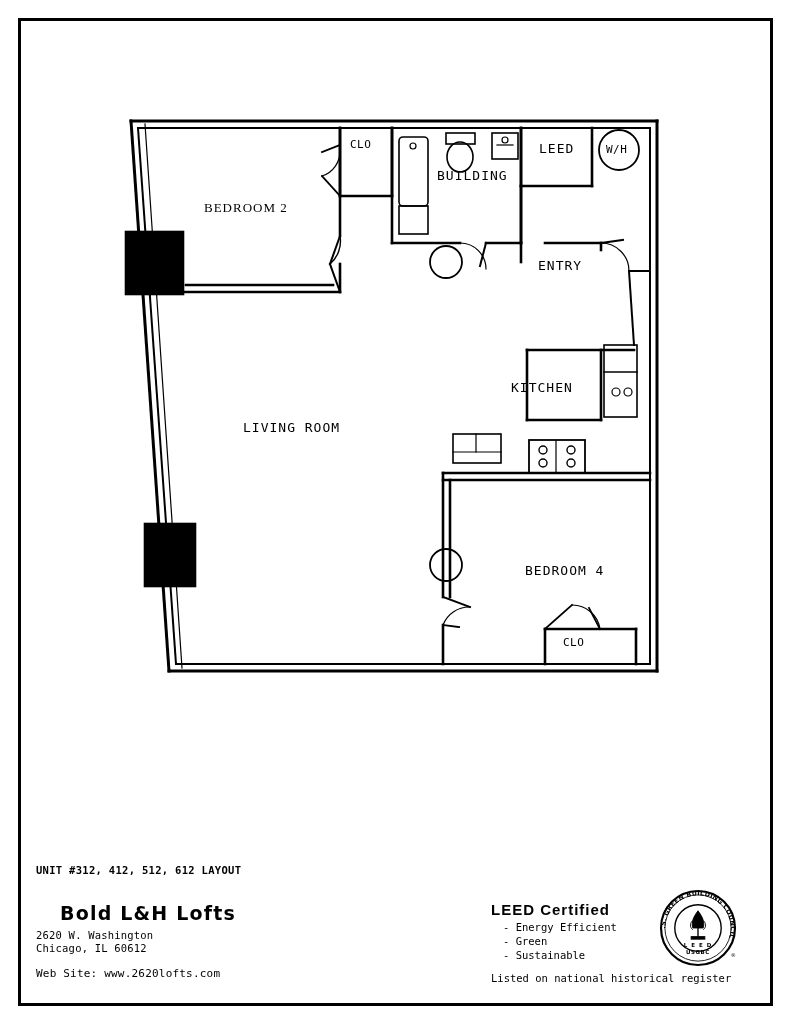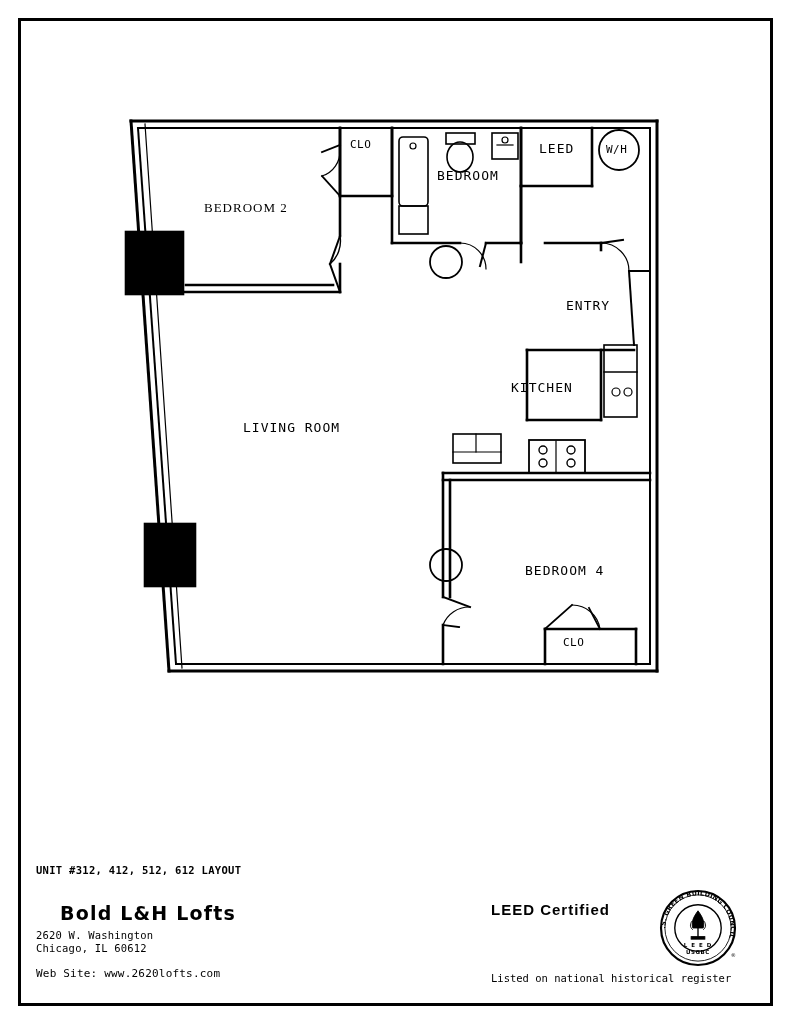--- a/index.html
+++ b/index.html
@@ -261,41 +261,46 @@
 
     </g>
   </svg>
 
   <div class="room-label" style="left:204px; top:200px;font-family:Liberation Serif, serif;">BEDROOM 2</div>
 
   <div class="room-label" style="left:525px; top:563px;">BEDROOM 4</div>
 
   <div class="room-label" style="left:243px; top:420px;">LIVING ROOM</div>
 
-  <div class="room-label" style="left:437px; top:168px;">BEDROOM</div>
+  <div class="room-label" style="left:437px; top:168px;">BUILDING</div>
 
   <div class="room-label" style="left:511px; top:380px;text-align:right;">KITCHEN</div>
 
-  <div class="room-label" style="left:566px; top:258px;margin-top:40px;">ENTRY</div>
+  <div class="room-label" style="left:538px; top:258px;">ENTRY</div>
 
   <div class="room-label" style="left:539px; top:141px;">LEED</div>
 
   <div class="small-label" style="left:606px; top:143px;">W/H</div>
 
   <div class="small-label" style="left:350px; top:138px;">CLO</div>
 
   <div class="small-label" style="left:563px; top:636px;">CLO</div>
 
   <div class="footer-unit">UNIT #312, 412, 512, 612 LAYOUT</div>
   <div class="footer-title">Bold L&amp;H Lofts</div>
   <div class="footer-addr1">2620 W. Washington</div>
   <div class="footer-addr2">Chicago, IL 60612</div>
   <div class="footer-web">Web Site: www.2620lofts.com</div>
 
   <div class="leed-title">LEED Certified</div>
+  <div class="leed-list">
+    <div>- Energy Efficient</div>
+    <div>- Green</div>
+    <div>- Sustainable</div>
+  </div>
   <div class="leed-register">Listed on national historical register</div>
 
   <svg class="seal" viewBox="0 0 100 100">
     <defs>
       <path id="sealArc" d="M 50,50 m -38,0 a 38,38 0 1,1 76,0 a 38,38 0 1,1 -76,0"></path>
     </defs>
     <circle cx="50" cy="50" r="43" fill="none" stroke="#000" stroke-width="2.5"></circle>
     <circle cx="50" cy="50" r="38.5" fill="none" stroke="#000" stroke-width="1"></circle>
     <circle cx="50" cy="50" r="27" fill="none" stroke="#000" stroke-width="1.6"></circle>
     <text font-family="DejaVu Sans, sans-serif" font-size="7.4" font-weight="bold" fill="#000" letter-spacing="0.3">

